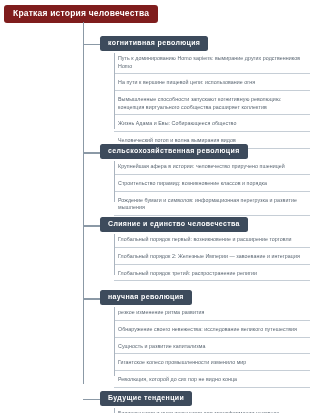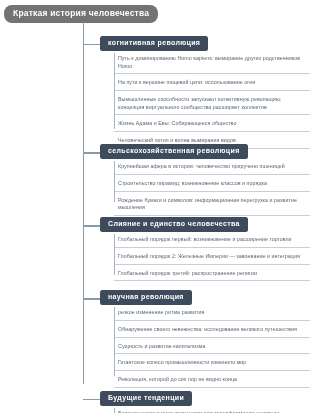--- a/index.html
+++ b/index.html
@@ -12,27 +12,27 @@
   #mindmap {
     position: relative;
     width: 310px; height: 413px;
     background: #ffffff;
   }
 
   
   .root-node {
     position: absolute;
     left: 4px; top: 5px;
-    background: #737373;
+    background: #7f1d1d;
     color: #ffffff;
     font-size: 8.5px;
     font-weight: 700;
     letter-spacing: .2px;
     padding: 4px 9px 5px 9px;
-    border-radius: 8px;
+    border-radius: 3px;
     white-space: nowrap;
     line-height: 1.1;
   }
 
   
   .trunk {
     position: absolute;
     left: 83px; top: 22px;
     width: 1.4px;
     height: 362px;

